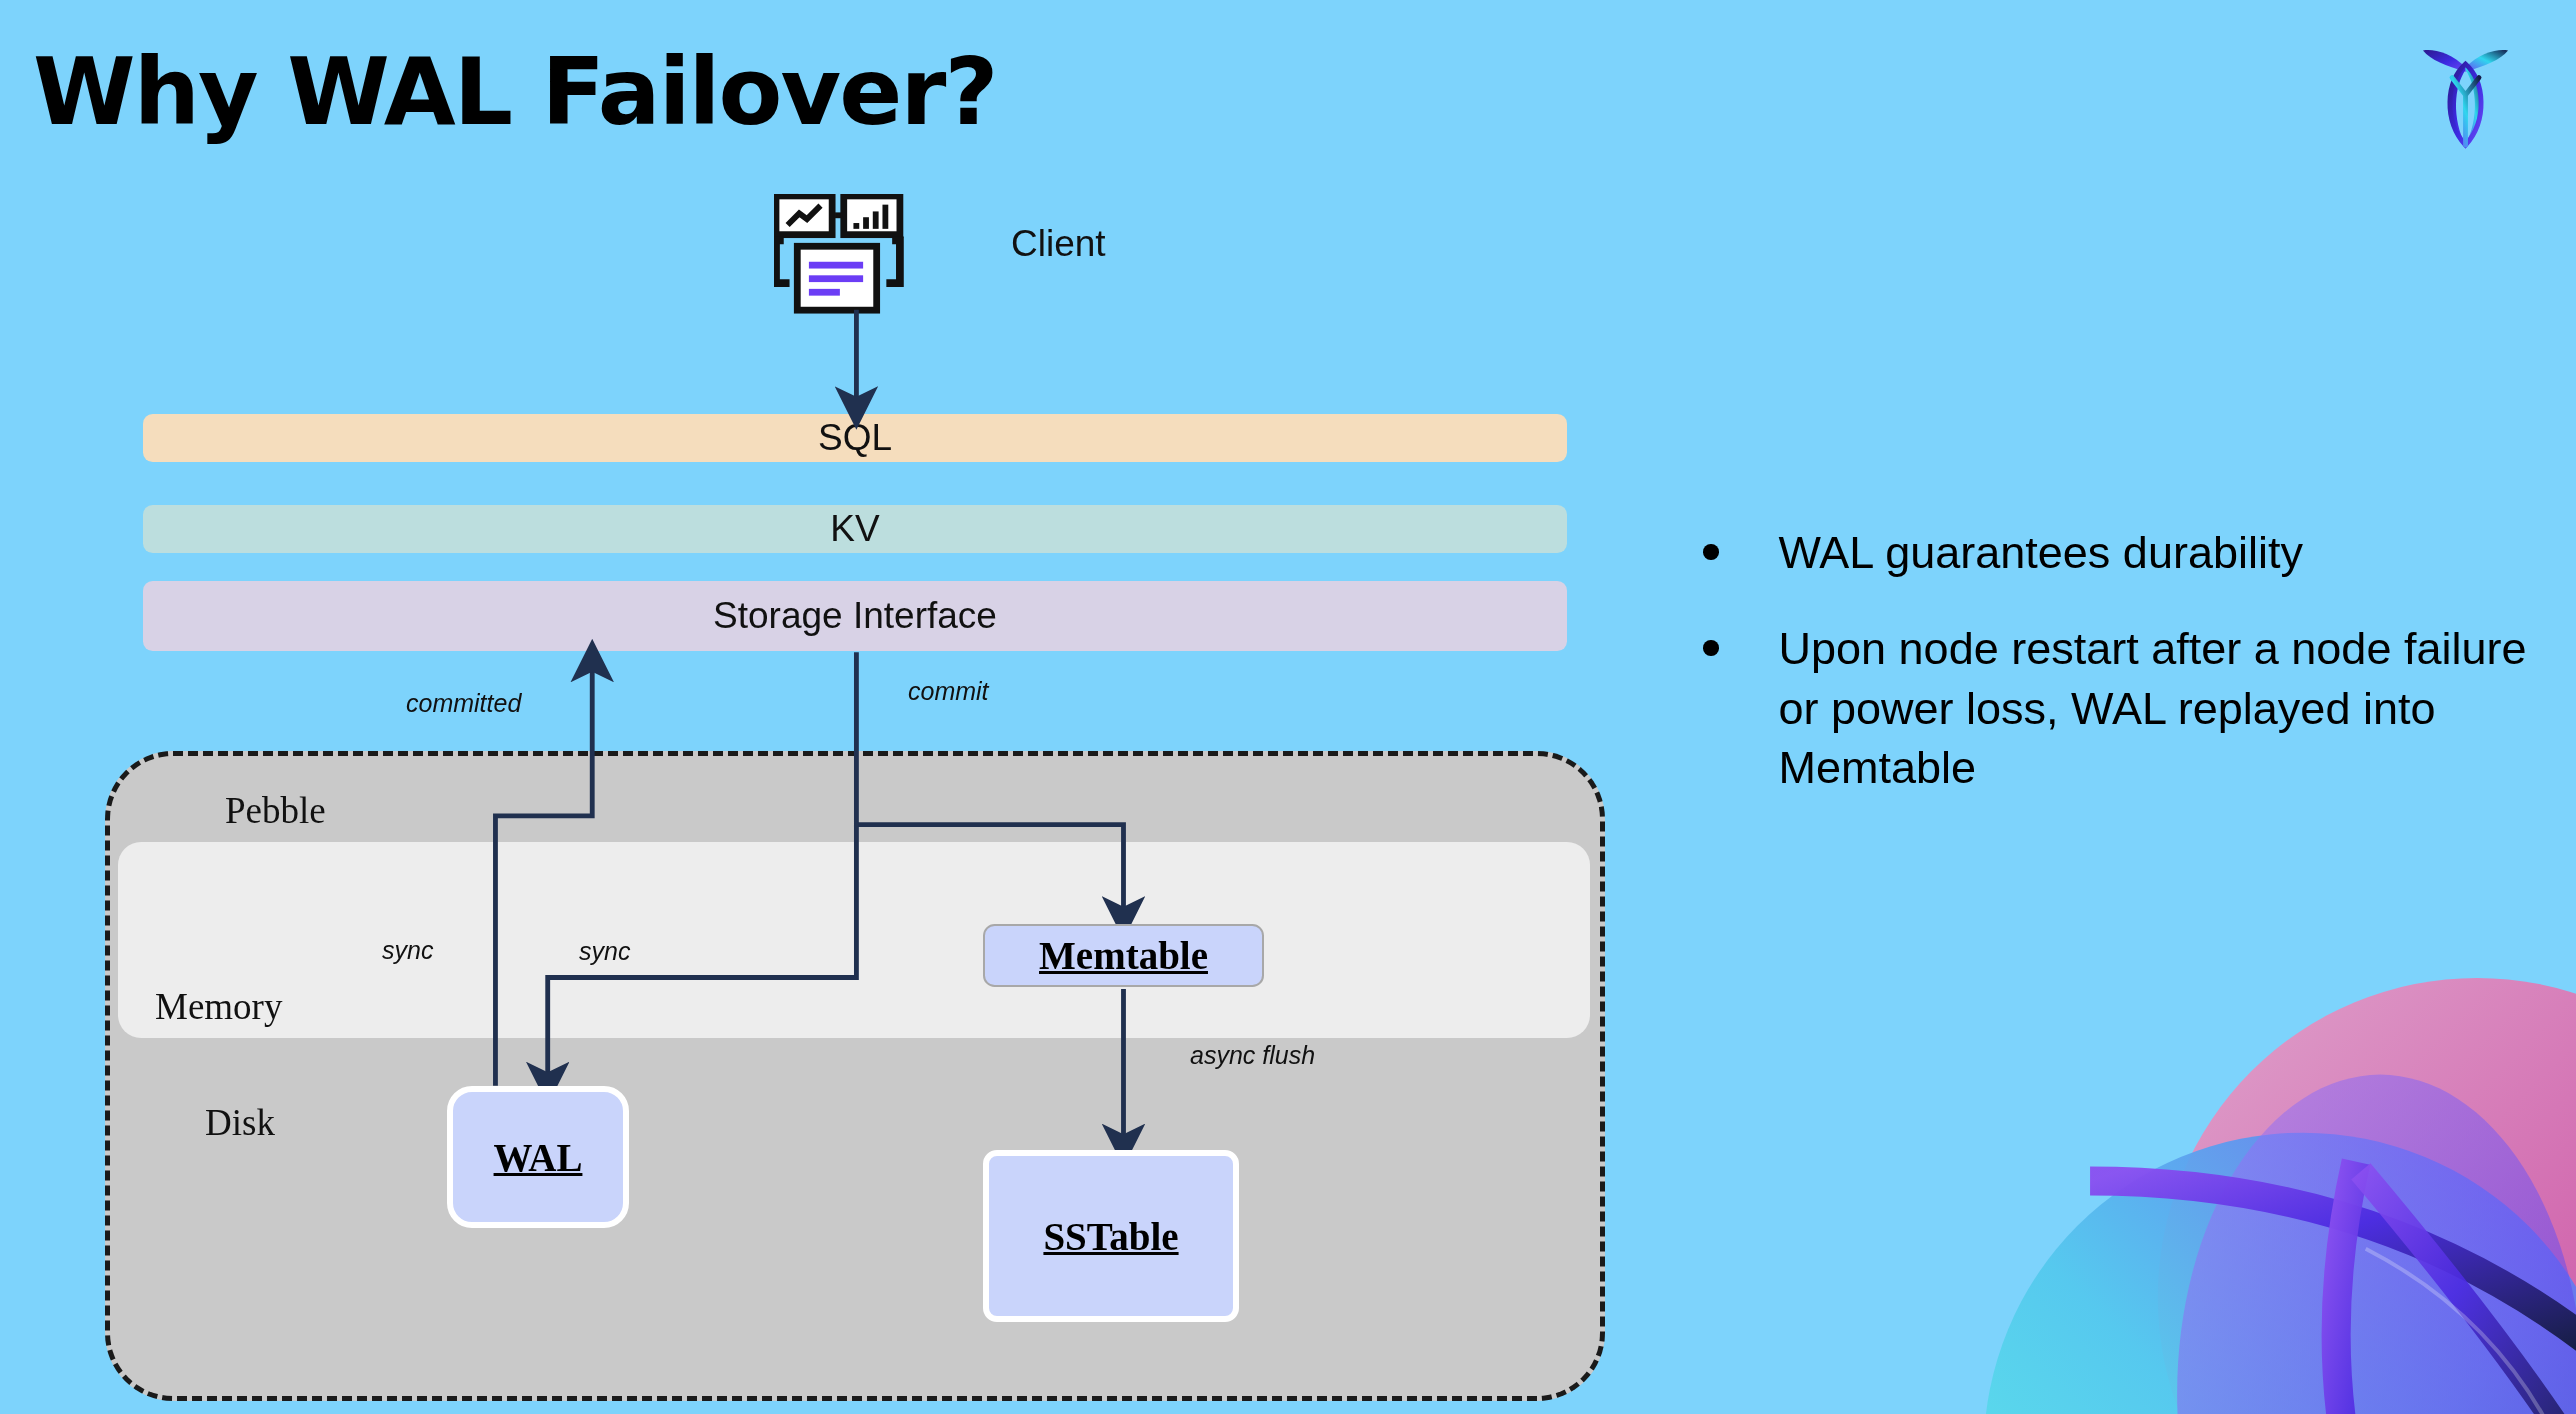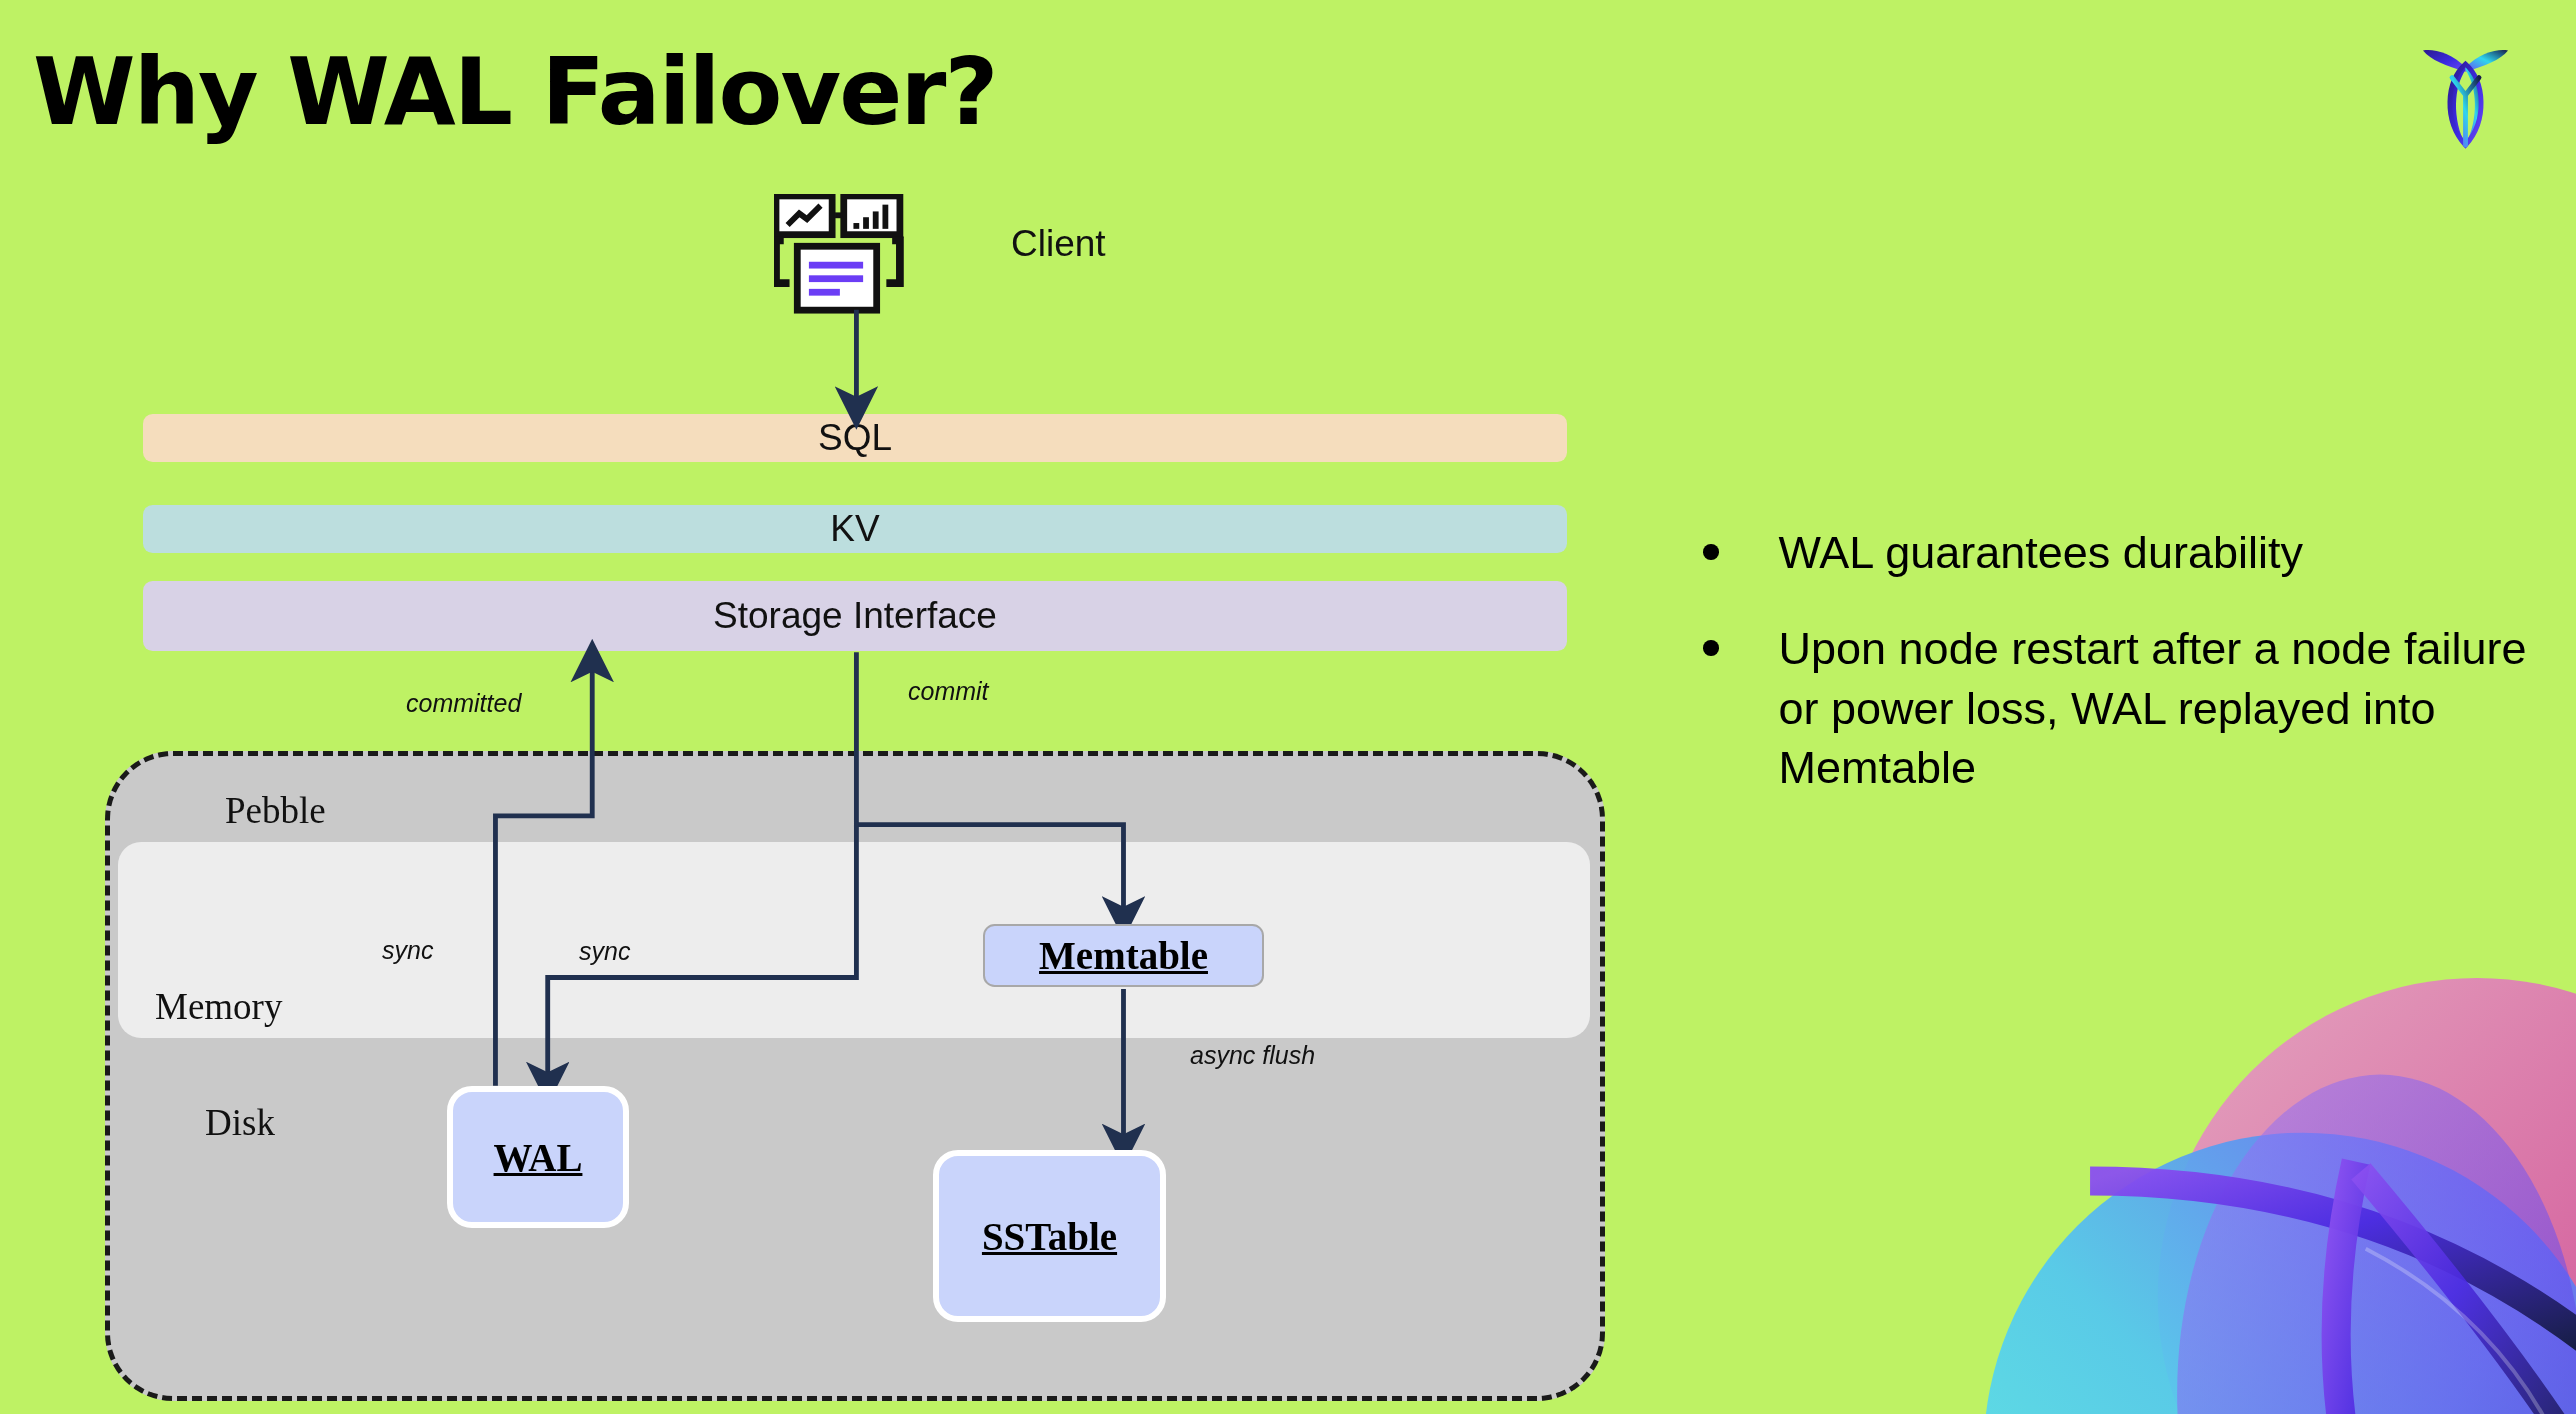--- a/index.html
+++ b/index.html
@@ -12,21 +12,21 @@
     height: 1415px;
     position: relative;
     overflow: hidden;
     font-family: "Liberation Sans", sans-serif;
   }
   .slide {
     position: absolute;
     inset: 0;
     width: 2576px;
     height: 1415px;
-    background: #bef264;
+    background: #7dd3fc;
     overflow: hidden;
   }
 
   
   #slide-title {
     position: absolute;
     left: 33px;
     top: 46px;
     font-family: "DejaVu Sans", sans-serif;
     font-weight: 700;
@@ -157,24 +157,24 @@
     border: 2.9px solid #a8a8a8;
     border-radius: 11.6px;
   }
   #node-wal {
     left: 447px; top: 1086px;
     width: 182px; height: 142px;
     border: 6.8px solid #ffffff;
     border-radius: 25px;
   }
   #node-sstable {
-    left: 933px; top: 1150px;
-    width: 233px; height: 172px;
+    left: 983px; top: 1150px;
+    width: 256px; height: 172px;
     border: 6.8px solid #ffffff;
-    border-radius: 25px;
+    border-radius: 14px;
   }
 
   
   .edge-label {
     position: absolute;
     font-size: 25px;
     color: #111111;
     white-space: nowrap;
     font-style: italic;
   }

